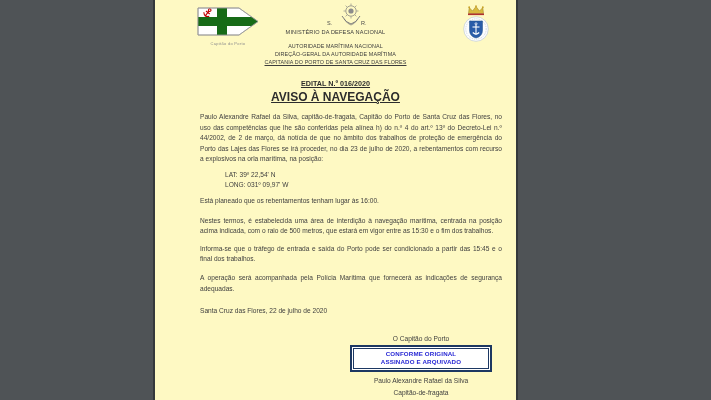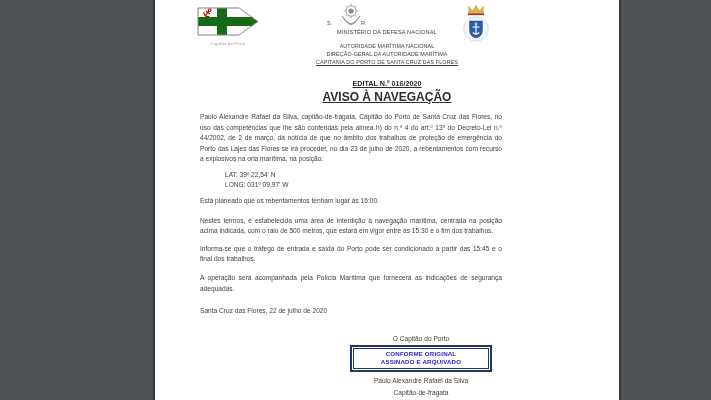--- a/index.html
+++ b/index.html
@@ -1,21 +1,21 @@
 <!DOCTYPE html>
 <html><head>
 <meta charset="utf-8">
 <style>
   * { margin:0; padding:0; box-sizing:border-box; }
   html,body { width:711px; height:400px; }
   body { background:#4f5356; font-family:"Liberation Sans",sans-serif; overflow:hidden; position:relative; }
 
   .page {
-    position:absolute; left:153px; top:0; width:468px; height:400px;
-    background:#ffffff; border-left:2px solid #34383b; border-right:2px solid #34383b;
+    position:absolute; left:153px; top:0; width:365px; height:400px;
+    background:#fef9c3; border-left:2px solid #34383b; border-right:2px solid #34383b;
     color:#3e3e3e;
   }
 
   
   .flag-block { position:absolute; left:41px; top:7px; width:64px; text-align:center; }
   .flag-caption { font-size:4px; color:#8d8d8d; letter-spacing:.3px; margin-top:1px; white-space:nowrap; }
 
   .emblem { position:absolute; left:182px; top:2px; width:28px; height:25px; }
   .sr { position:absolute; top:20px; font-size:5.5px; color:#4a4a4a; }
   .sr-s { left:172px; } .sr-r { left:206px; }

